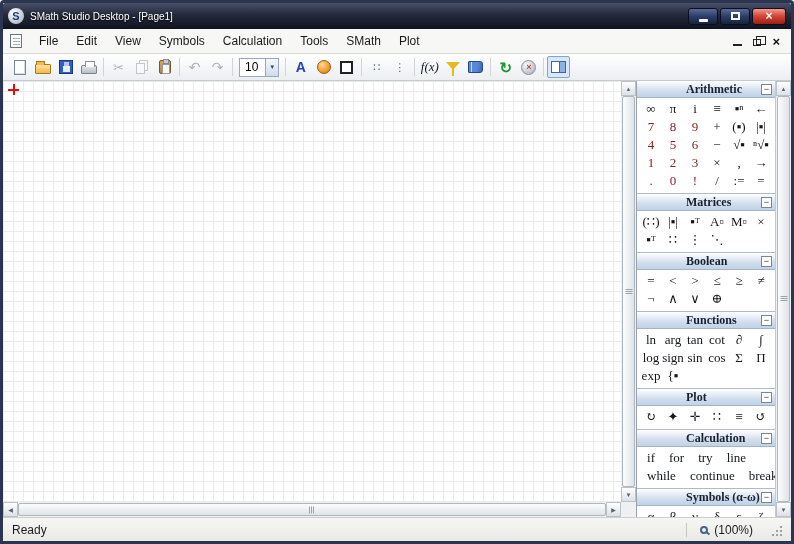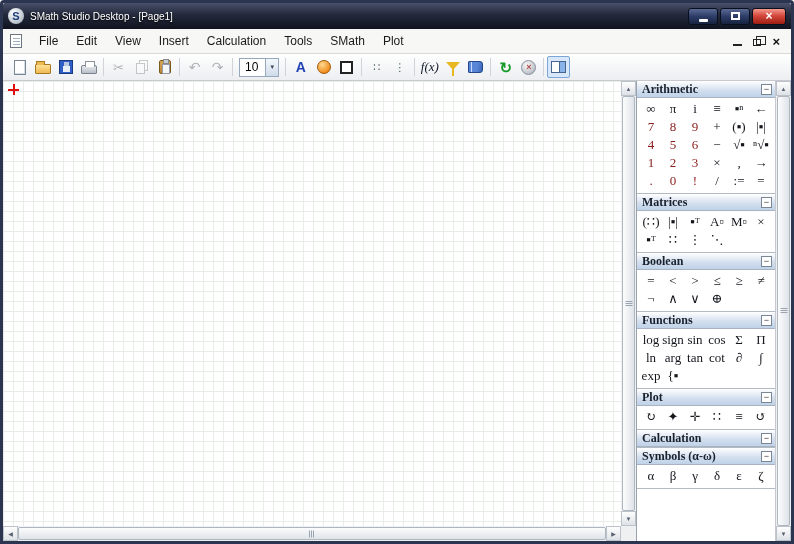--- a/index.html
+++ b/index.html
@@ -112,21 +112,21 @@
     width:1px;height:7px;background:#9aa4b0;box-shadow:2px 0 0 #9aa4b0,4px 0 0 #9aa4b0;}
   .scroll-corner{background:#eef0f2;}
 
   
   .sidebar{width:155px;flex:none;display:flex;border-left:1px solid #9aa2ac;background:#fff;}
   .panels{flex:1;overflow:hidden;border-right:1px solid #c6cad0;}
   .panel{border-bottom:1px solid #b2bac4;}
   .panel-header{height:17px;display:flex;align-items:center;justify-content:space-between;
     padding:0 3px 0 5px;background:linear-gradient(180deg,#ffffff,#d2deee 60%,#bfd2e8);
     border-bottom:1px solid #a7b3c3;}
-  .panel-title{font-family:"Liberation Serif",serif;font-weight:bold;font-size:12px;color:#18212e;}
+  .panel-title{font-family:"Liberation Serif",serif;font-weight:bold;font-size:12px;color:#18212e;margin-left:44px;}
   .collapse{width:11px;height:11px;border:1px solid #7a8694;background:#fff;font-size:9px;
     line-height:9px;text-align:center;color:#333;flex:none;}
   .panel-body{padding:2px 3px 3px;}
   .pal-row{display:flex;}
   .pal-btn{width:22px;height:18px;flex:none;display:flex;align-items:center;justify-content:center;
     font-family:"Liberation Serif","DejaVu Serif","DejaVu Sans",serif;font-size:13px;color:#14161c;white-space:nowrap;}
   .pal-btn.num{color:#8b2020;}
   .words .pal-btn{width:auto;min-width:22px;padding:0 7px;}
   .side-scroll{width:15px;flex:none;display:flex;flex-direction:column;background:#eef0f2;}
 
@@ -158,21 +158,21 @@
         </span>
       <span class="wb close">×</span>
     </div>
   </div>
 
   <div class="menubar">
     <span class="mdi-doc"></span>
     <span class="menu-item">File</span>
     <span class="menu-item">Edit</span>
     <span class="menu-item">View</span>
-    <span class="menu-item">Insert</span>
+    <span class="menu-item">Symbols</span>
     <span class="menu-item">Calculation</span>
     <span class="menu-item">Tools</span>
     <span class="menu-item">SMath</span>
     <span class="menu-item">Plot</span>
     <div class="mdi-ctrls">
       <span class="mdi-min"></span>
       <span class="mdi-restore"></span>
       <span class="mdi-close">×</span>
     </div>
   </div>
@@ -368,36 +368,36 @@
             </div>
         </div>
 
         <div class="panel">
           <div class="panel-header">
             <span class="panel-title">Functions</span>
             <span class="collapse">−</span>
           </div>
           <div class="panel-body">
               <div class="pal-row">
+                <span class="pal-btn">ln</span>
+                <span class="pal-btn">arg</span>
+                <span class="pal-btn">tan</span>
+                <span class="pal-btn">cot</span>
+                <span class="pal-btn">∂</span>
+                <span class="pal-btn">∫</span>
+              </div>
+              <div class="pal-row">
                 <span class="pal-btn">log</span>
                 <span class="pal-btn">sign</span>
                 <span class="pal-btn">sin</span>
                 <span class="pal-btn">cos</span>
                 <span class="pal-btn">Σ</span>
                 <span class="pal-btn">Π</span>
               </div>
               <div class="pal-row">
-                <span class="pal-btn">ln</span>
-                <span class="pal-btn">arg</span>
-                <span class="pal-btn">tan</span>
-                <span class="pal-btn">cot</span>
-                <span class="pal-btn">∂</span>
-                <span class="pal-btn">∫</span>
-              </div>
-              <div class="pal-row">
                 <span class="pal-btn">exp</span>
                 <span class="pal-btn">{▪</span>
               </div>
             </div>
         </div>
 
         <div class="panel">
           <div class="panel-header">
             <span class="panel-title">Plot</span>
             <span class="collapse">−</span>
@@ -412,20 +412,33 @@
                 <span class="pal-btn">↺</span>
               </div>
             </div>
         </div>
 
         <div class="panel">
           <div class="panel-header">
             <span class="panel-title">Calculation</span>
             <span class="collapse">−</span>
           </div>
+          <div class="panel-body words">
+              <div class="pal-row">
+                <span class="pal-btn">if</span>
+                <span class="pal-btn">for</span>
+                <span class="pal-btn">try</span>
+                <span class="pal-btn">line</span>
+              </div>
+              <div class="pal-row">
+                <span class="pal-btn">while</span>
+                <span class="pal-btn">continue</span>
+                <span class="pal-btn">break</span>
+              </div>
+            </div>
         </div>
 
         <div class="panel">
           <div class="panel-header">
             <span class="panel-title">Symbols (α-ω)</span>
             <span class="collapse">−</span>
           </div>
           <div class="panel-body">
               <div class="pal-row">
                 <span class="pal-btn">α</span>
@@ -440,14 +453,23 @@
 
       </div>
       <div class="side-scroll">
         <span class="sbtn">▲</span>
         <span class="thumb-v"></span>
         <span class="sbtn">▼</span>
       </div>
     </div>
   </div>
 
+  <div class="statusbar">
+    <span>Ready</span>
+    <div class="zoom">
+      <span class="status-sep"></span>
+      <span class="mag"></span>
+      <span>(100%)</span>
+      <span class="grip"></span>
+    </div>
+  </div>
 
 </div>
 
 </body></html>

